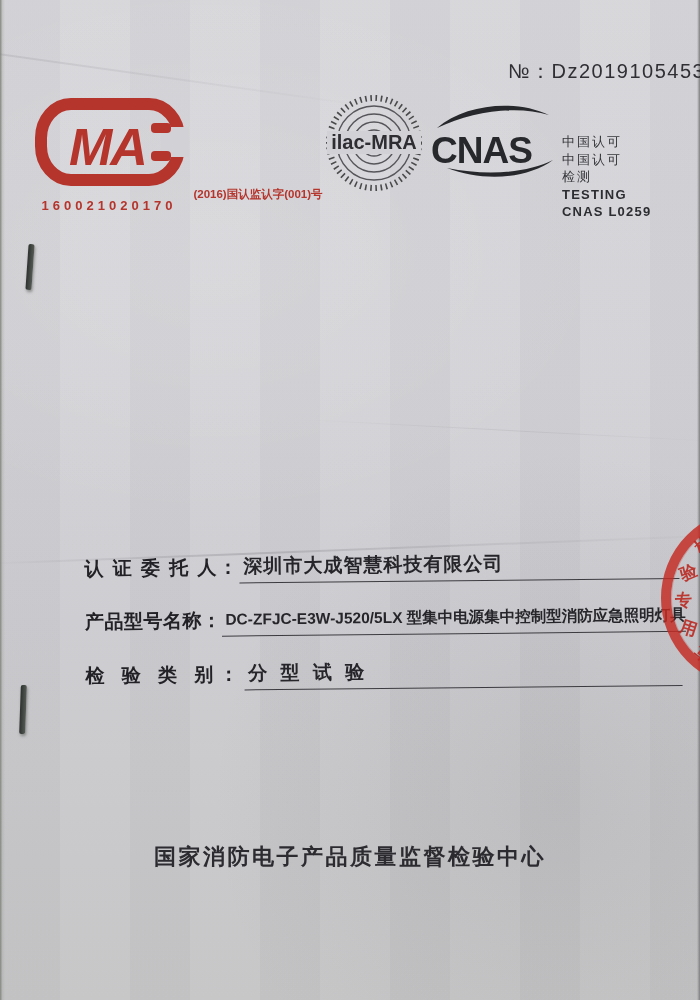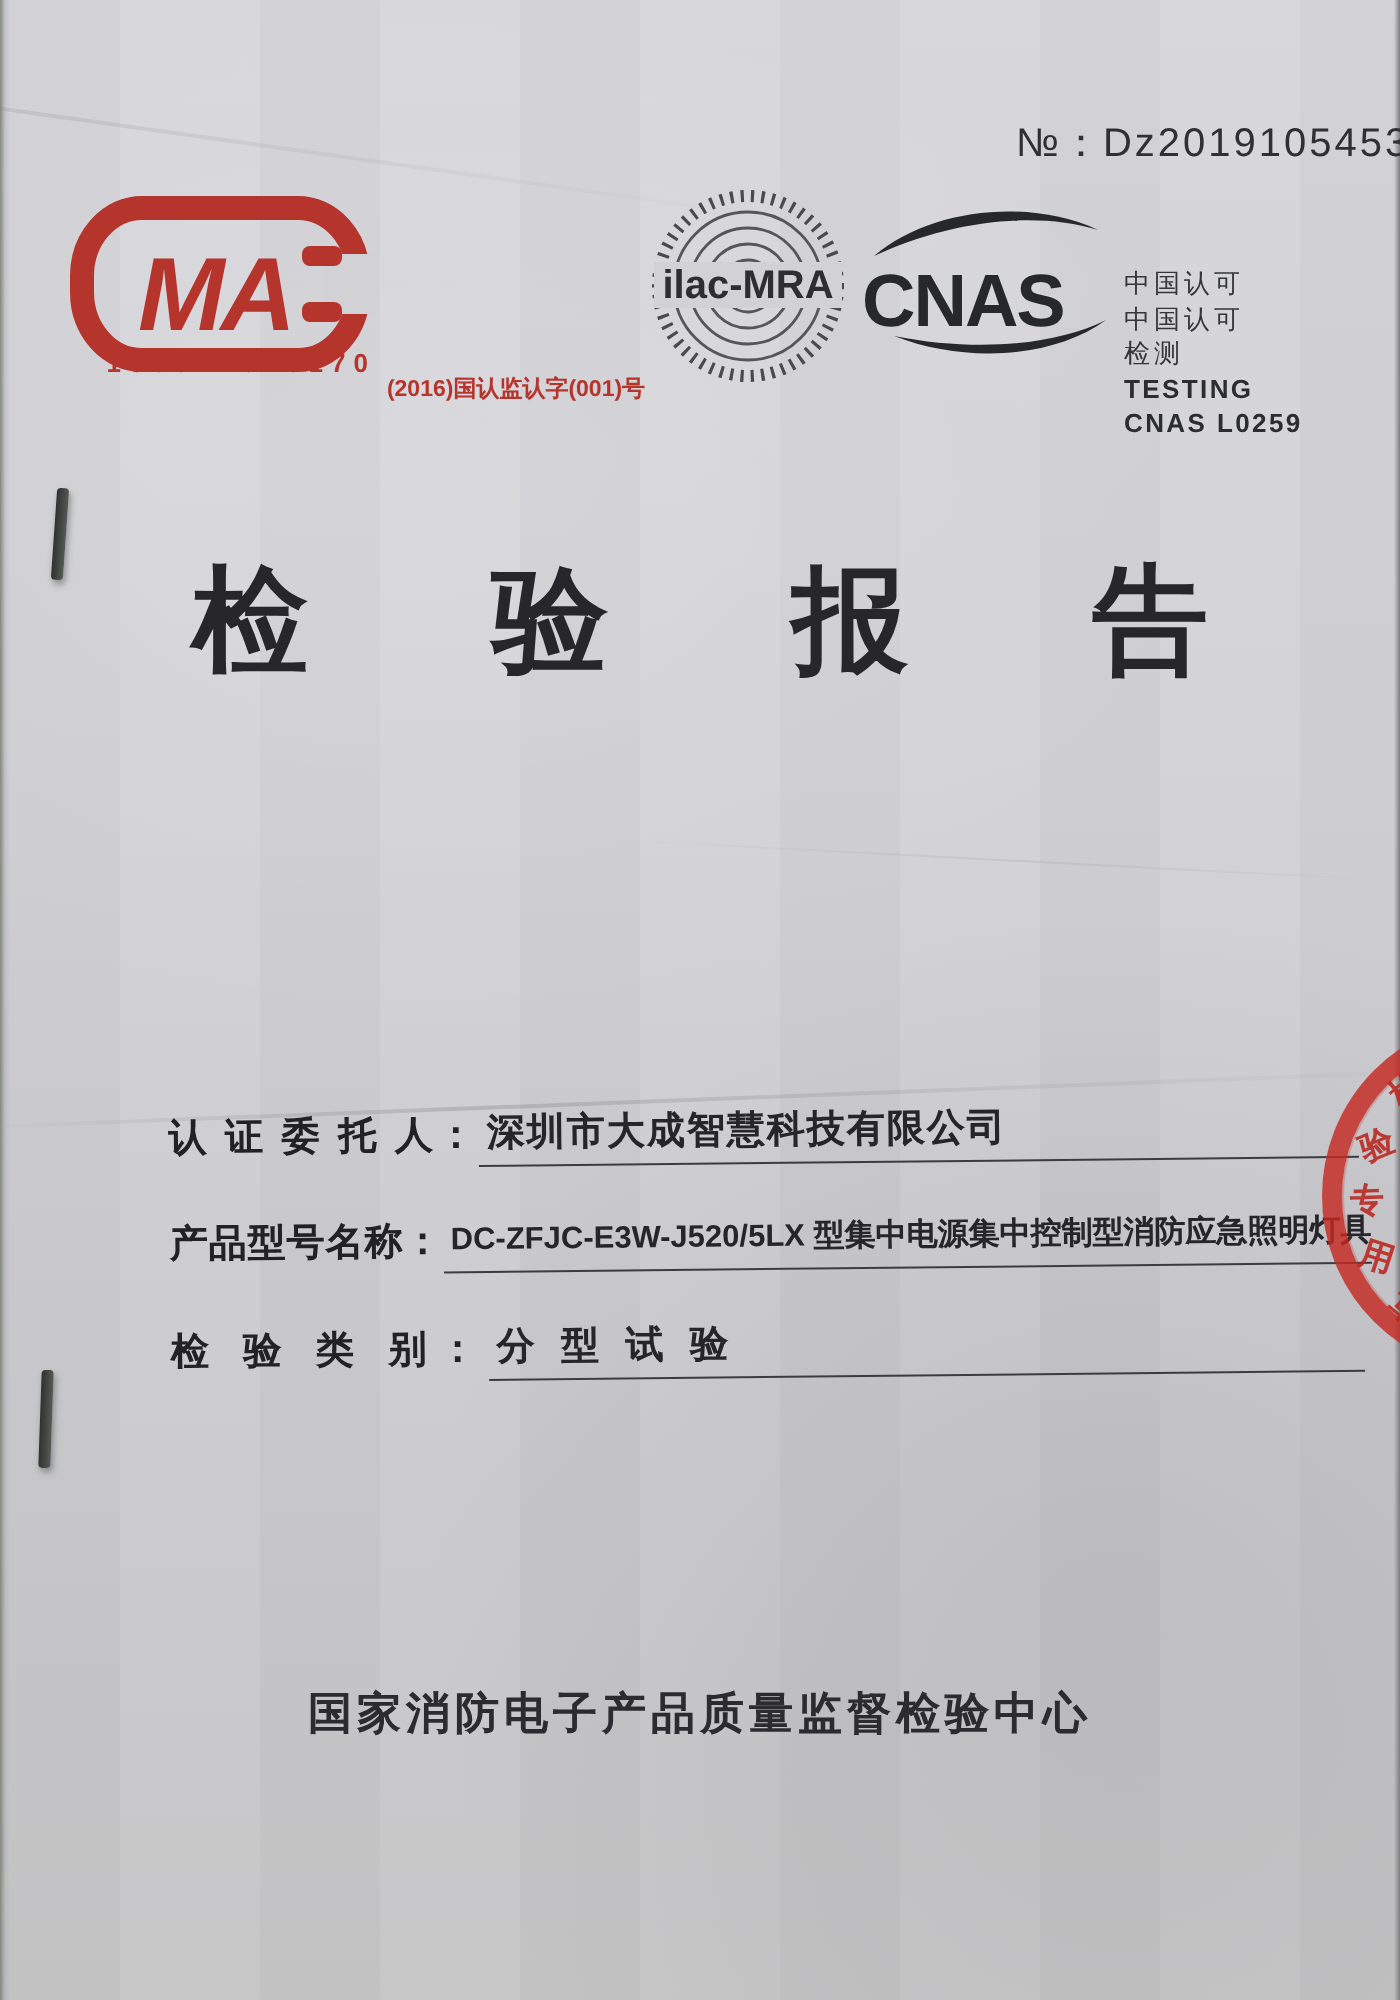--- a/index.html
+++ b/index.html
@@ -28,21 +28,21 @@
     transform:rotate(3deg);}
 
   
   .report-no{position:absolute;top:58px;left:508px;font-size:20px;color:#2f2f34;
     letter-spacing:1px;white-space:nowrap;}
   .report-no .num{letter-spacing:1.5px;}
 
   
   .logo{position:absolute;}
   .cma-logo{left:33px;top:97px;font-style:italic;}
-  .cma-code{position:absolute;left:30px;top:174px;width:158px;text-align:right;
+  .cma-code{position:absolute;left:30px;top:198px;width:158px;text-align:center;
     color:#b5342c;font-size:13px;font-weight:700;letter-spacing:4px;white-space:nowrap;}
   .cal-logo{left:201px;top:99px;}
   .cal-code{position:absolute;left:188px;top:187px;width:140px;text-align:center;
     color:#b5342c;font-size:11.5px;font-weight:700;white-space:nowrap;}
   .ilac-logo{left:324px;top:93px;}
   .cnas-logo{left:431px;top:102px;}
   .cnas-text{position:absolute;left:562px;top:101px;line-height:17.5px;color:#35363a;
     font-size:13px;letter-spacing:2px;white-space:nowrap;margin-top:32px;}
   .cnas-text .b{font-weight:700;letter-spacing:1.2px;color:#2c2d31;}
 
@@ -134,21 +134,20 @@
     <div>中国认可</div>
     <div>中国认可</div>
     <div>检测</div>
     <div class="b">TESTING</div>
     <div class="b">CNAS L0259</div>
   </div>
 
   <div class="slit slit1"></div>
   <div class="slit slit2"></div>
 
-  <div class="title">检 验 报 告</div>
 
   <div class="fields">
     <div class="field-row row1">
       <div class="field-label">认 证 委 托 人：</div>
       <div class="field-value">深圳市大成智慧科技有限公司</div>
     </div>
     <div class="field-row row2">
       <div class="field-label">产品型号名称：</div>
       <div class="field-value">DC-ZFJC-E3W-J520/5LX 型集中电源集中控制型消防应急照明灯具</div>
     </div>

